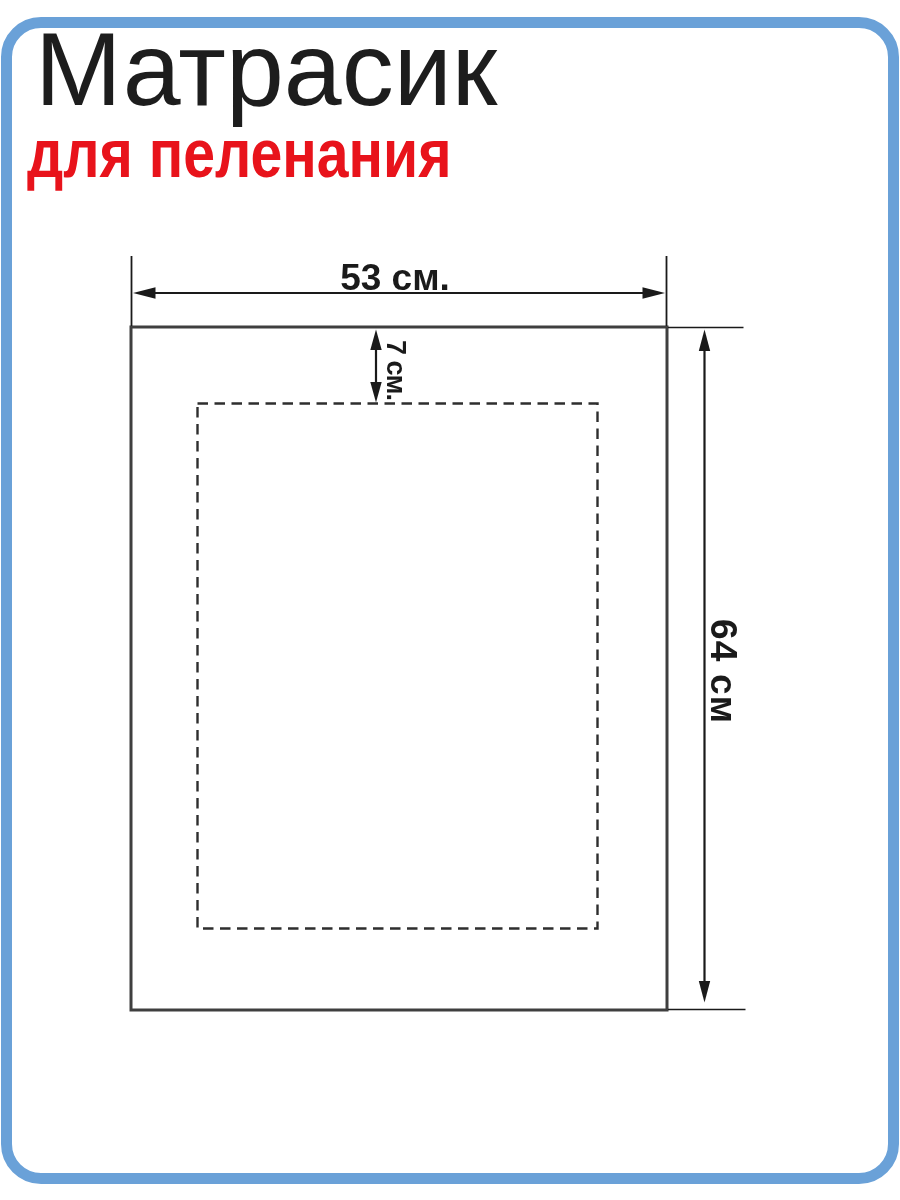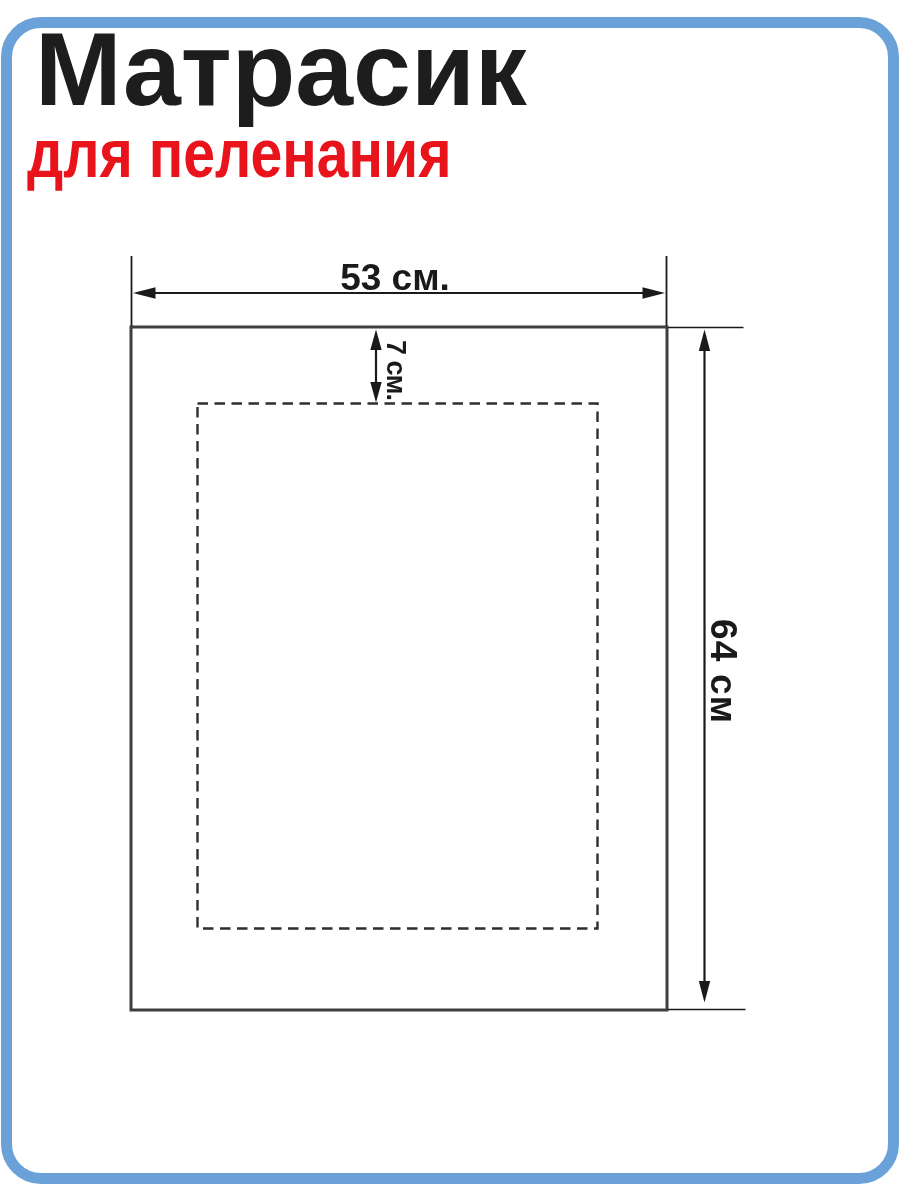--- a/index.html
+++ b/index.html
@@ -1,19 +1,19 @@
 <!DOCTYPE html>
 <html><head>
 <meta charset="utf-8">
 <style>
   html,body{margin:0;padding:0;width:900px;height:1200px;background:#ffffff;overflow:hidden}
   *{box-sizing:border-box}
   body{font-family:"Liberation Sans",sans-serif;position:relative}
   .card{position:absolute;left:1px;top:17px;width:898px;height:1167px;border:11px solid #6aa1d8;border-radius:40px;background:#ffffff}
-  .title{position:absolute;left:35px;top:10px;font-size:104px;font-weight:bold;color:#1d1d1d;letter-spacing:0px;white-space:nowrap}
+  .title{position:absolute;left:35px;top:10px;font-size:104px;font-weight:normal;color:#1d1d1d;letter-spacing:0px;white-space:nowrap}
   .sub{position:absolute;left:27px;top:114px;font-size:68px;font-weight:bold;color:#e8131b;transform:scaleX(0.84);transform-origin:0 0;white-space:nowrap}
   svg text{font-family:"Liberation Sans",sans-serif;font-weight:bold;fill:#1a1a1a}
 </style>
 </head>
 <body>
 
 <div class="card"></div>
 
 <div class="title">Матрасик</div>
 

